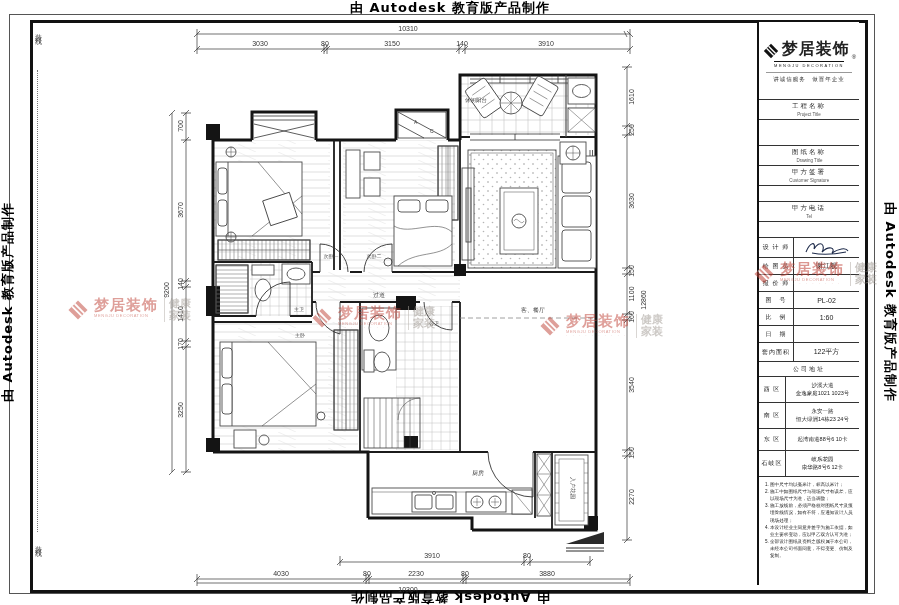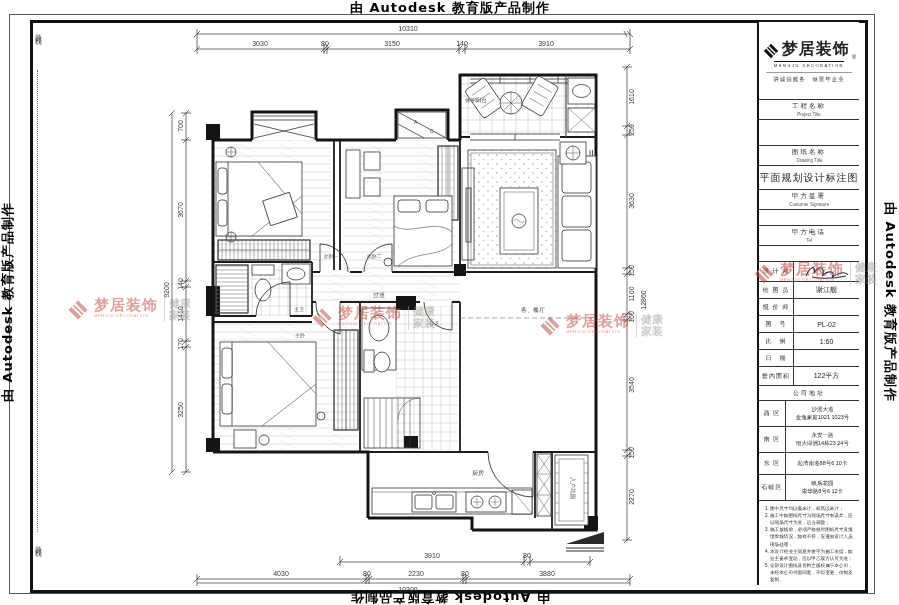--- a/index.html
+++ b/index.html
@@ -377,21 +377,20 @@
   </div>
   <div class="row hdr" style="height:20px;">
     <span class="cn">工程名称</span>
     <span class="en">Project Title</span>
   </div>
   <div class="row" style="height:26px;"></div>
   <div class="row hdr" style="height:20px;">
     <span class="cn">图纸名称</span>
     <span class="en">Drawing Title</span>
   </div>
-  <div class="row dtitle" style="height:24px;">平面规划设计标注图</div>
   <div class="row hdr" style="height:20px;">
     <span class="cn">甲方签署</span>
     <span class="en">Customer Signature</span>
   </div>
   <div class="row" style="height:16px;"></div>
   <div class="row hdr" style="height:20px;">
     <span class="cn">甲方电话</span>
     <span class="en">Tel</span>
   </div>
   <div class="row" style="height:16px;"></div>

